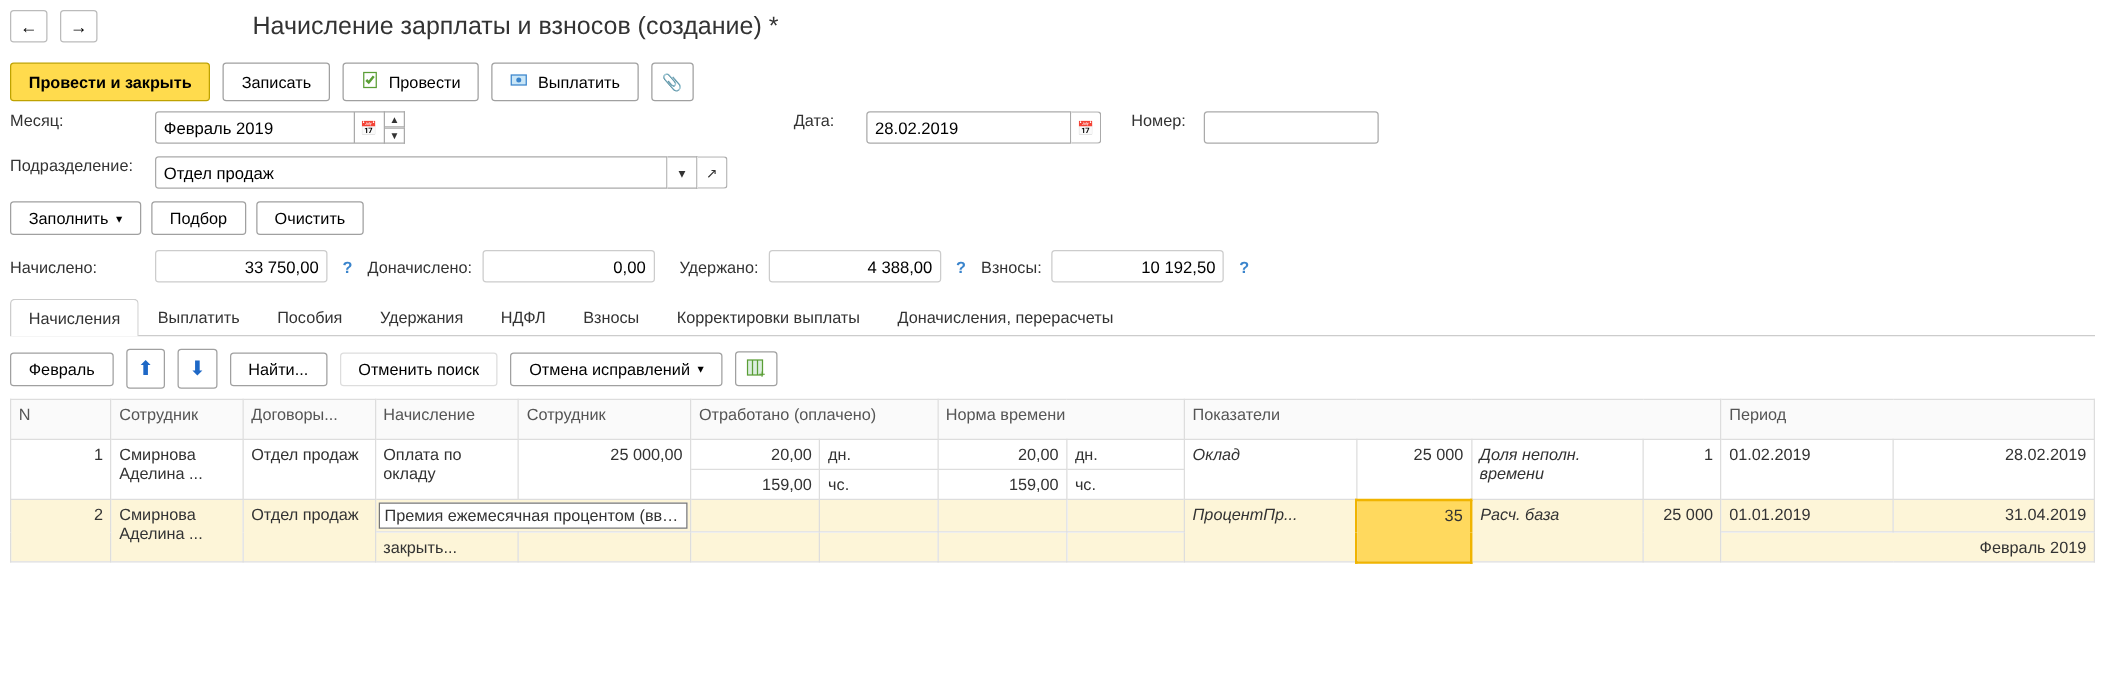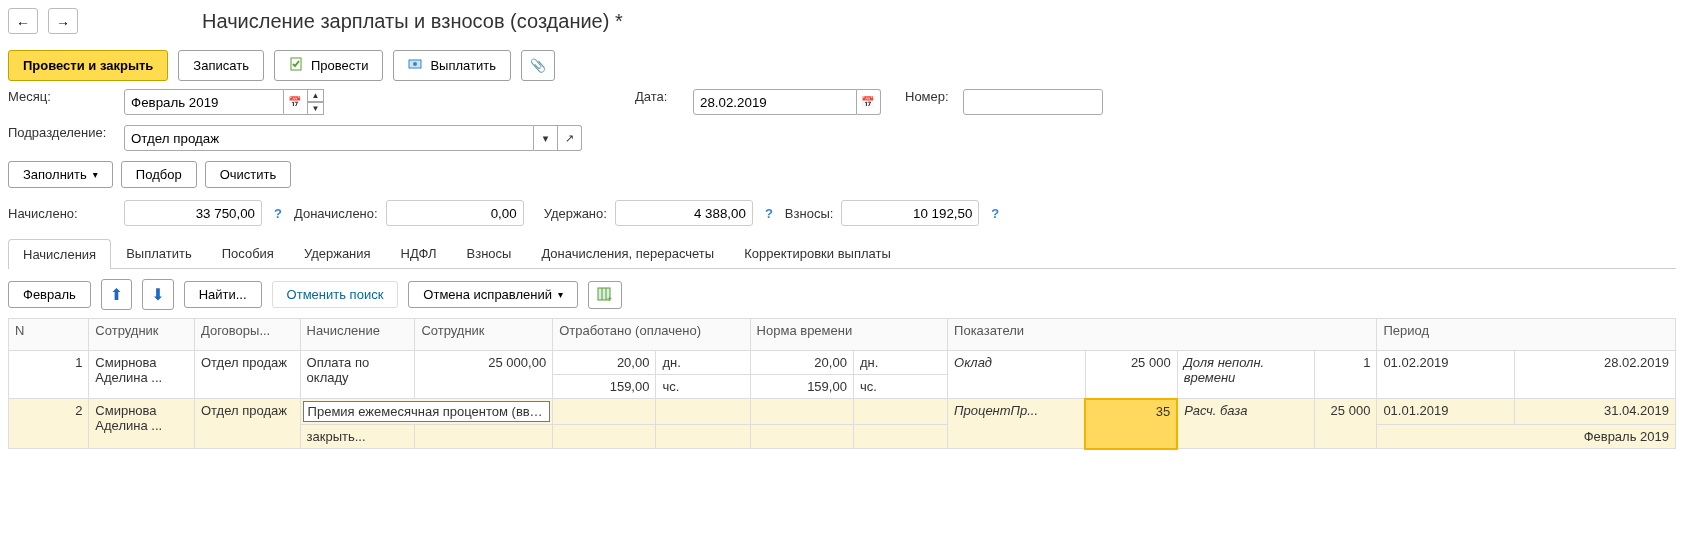--- a/index.html
+++ b/index.html
@@ -127,21 +127,21 @@
     background: #fff;
     position: relative;
     top: 1px;
   }
   .grid-toolbar {
     display: flex;
     gap: 10px;
     align-items: center;
     margin-bottom: 8px;
   }
-  .btn[disabled] { color: #0369a1; border-color: #ddd; cursor: default; }
+  .btn[disabled] { color: #000000; border-color: #ddd; cursor: default; }
   .grid {
     border: 1px solid #ccc;
     border-collapse: collapse;
     width: 100%;
     table-layout: fixed;
     font-size: 13px;
   }
   .grid th, .grid td {
     border: 1px solid #ddd;
     padding: 4px 6px;
@@ -278,22 +278,22 @@
   <span class="help-q">?</span>
 </div>
 
 <div class="tabs">
   <div class="tab active">Начисления</div>
   <div class="tab">Выплатить</div>
   <div class="tab">Пособия</div>
   <div class="tab">Удержания</div>
   <div class="tab">НДФЛ</div>
   <div class="tab">Взносы</div>
+  <div class="tab">Корректировки выплаты</div>
   <div class="tab">Доначисления, перерасчеты</div>
-  <div class="tab">Корректировки выплаты</div>
 </div>
 
 <div class="grid-toolbar">
   <button class="btn">Февраль</button>
   <button class="btn btn-icon-only arrow-blue">⬆</button>
   <button class="btn btn-icon-only arrow-blue">⬇</button>
   <button class="btn">Найти...</button>
   <button class="btn" disabled="">Отменить поиск</button>
   <button class="btn">
     <span>Отмена исправлений</span>

